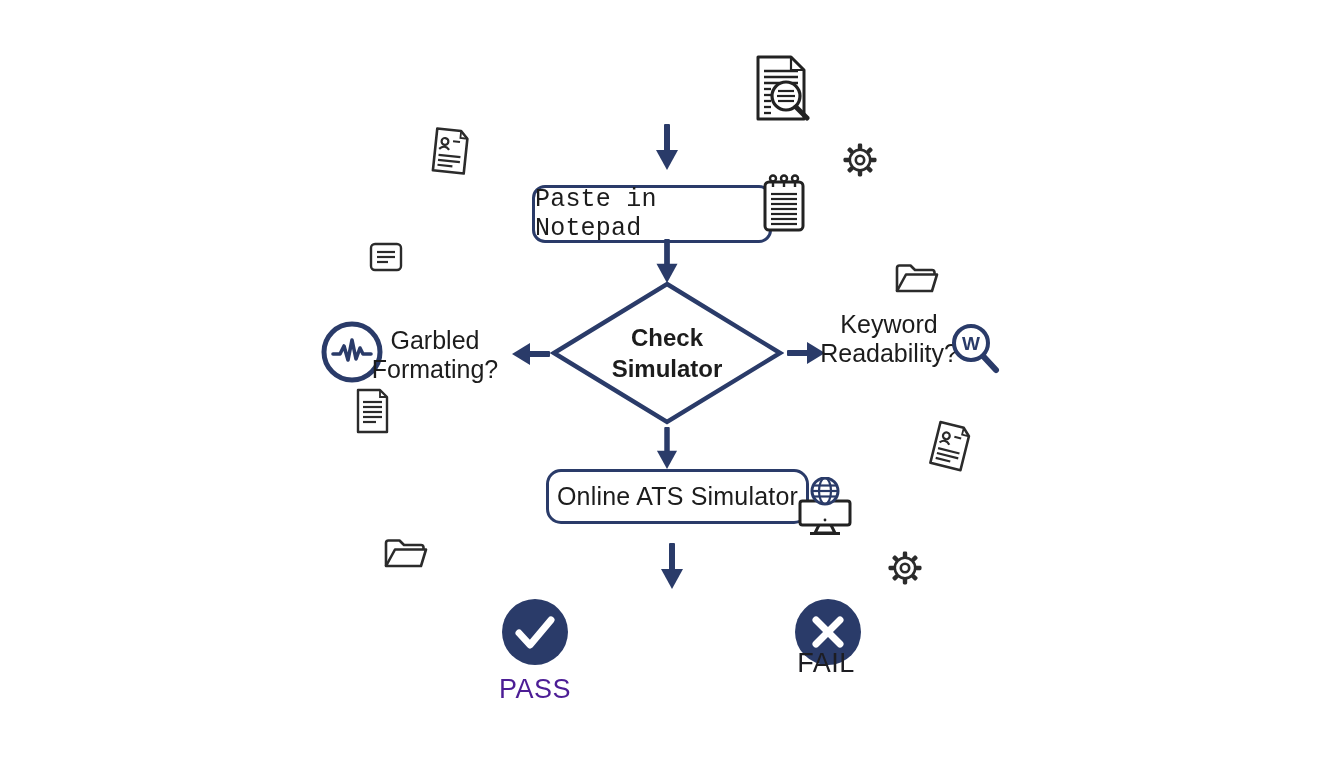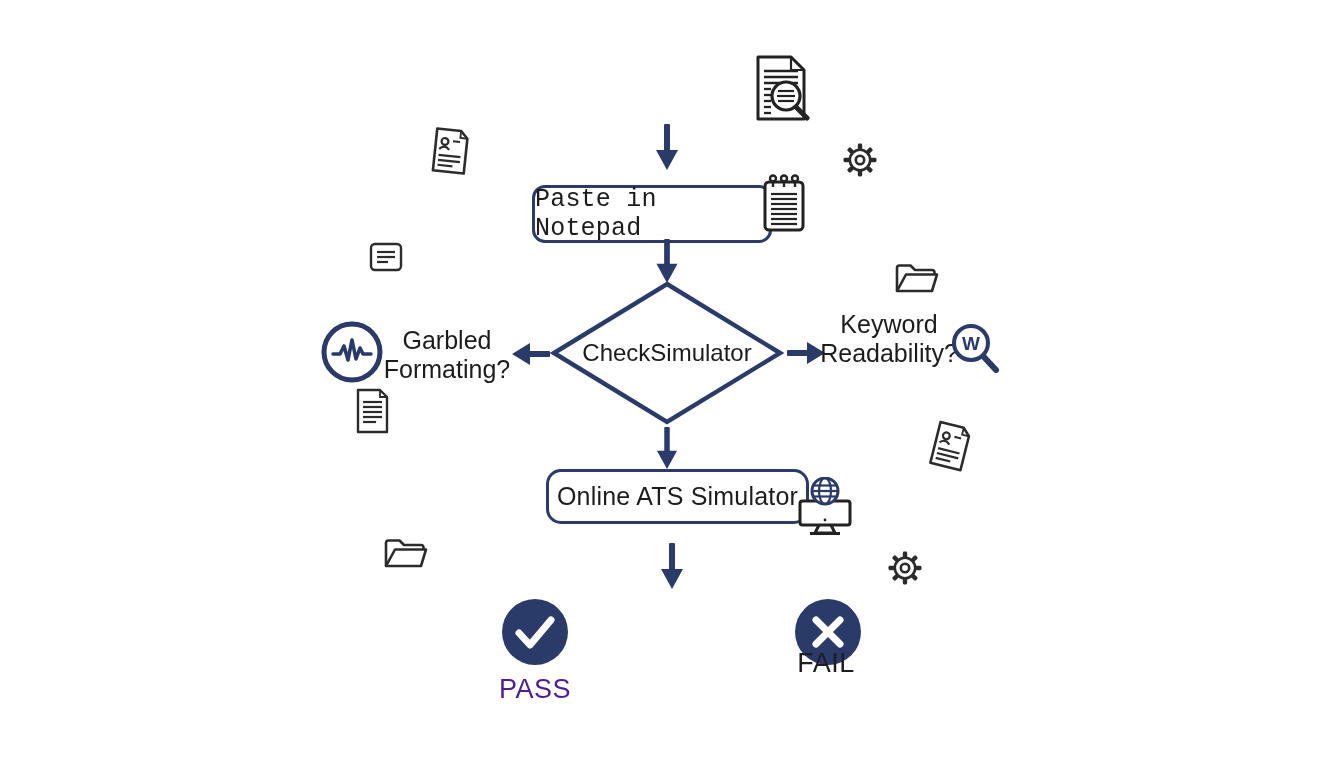--- a/index.html
+++ b/index.html
@@ -10,22 +10,22 @@
   .abs{position:absolute;}
   .flow-box{
     position:absolute;background:#fff;border:3px solid #2a3b69;border-radius:13px;
     display:flex;align-items:center;justify-content:center;
     font-size:25px;color:#1c1c1c;letter-spacing:0.2px;
   }
   .two-line{
     position:absolute;text-align:center;font-size:25px;line-height:1.14;color:#1c1c1c;
   }
   .diamond-label{
-    position:absolute;inset:0;display:flex;flex-direction:row;
-    align-items:center;justify-content:center;font-size:24px;line-height:1.3;color:#1c1c1c;
+    position:absolute;inset:0;display:flex;flex-direction:column;
+    align-items:center;justify-content:center;font-size:24px;line-height:1.3;color:#1c1c1c;font-weight:bold;
   }
   .result-label{position:absolute;text-align:center;font-size:27px;letter-spacing:0.5px;}
   .result-label.pass{color:#4c1d95;}
   .result-label.fail{color:#1d1d22;}
   svg{display:block;}
   .navy-fill{fill:#2a3b69;}
 </style>
 </head>
 <body>
 
@@ -154,21 +154,21 @@
 
   <svg class="abs" style="left:787px;top:340px;" width="38" height="26" viewBox="0 0 38 26">
     <rect class="navy-fill" x="0" y="10" width="23" height="6" rx="1"></rect>
     <polygon class="navy-fill" points="38,13 20,2 20,24"></polygon>
   </svg>
 
   <svg class="abs" style="left:320px;top:320px;" width="64" height="64" viewBox="0 0 64 64">
     <circle cx="32" cy="32" r="28" fill="#fff" stroke="#2a3b69" stroke-width="5"></circle>
     <path d="M13,34 h7 l4,-8 4,14 4,-20 4,19 4,-11 3,6 h8" fill="none" stroke="#2a3b69" stroke-width="3.6" stroke-linejoin="round" stroke-linecap="round"></path>
   </svg>
-  <div class="two-line" style="left:374px;top:326px;width:146px;">
+  <div class="two-line" style="left:362px;top:326px;width:146px;">
     <span>Garbled</span><br>
     <span>Formating?</span>
   </div>
 
   <div class="two-line" style="left:816px;top:310px;width:146px;">
     <span>Keyword</span><br>
     <span>Readability?</span>
   </div>
   <svg class="abs" style="left:946px;top:321px;" width="58" height="58" viewBox="0 0 58 58">
     <circle cx="25" cy="22" r="17" fill="#fff" stroke="#2a3b69" stroke-width="4"></circle>

